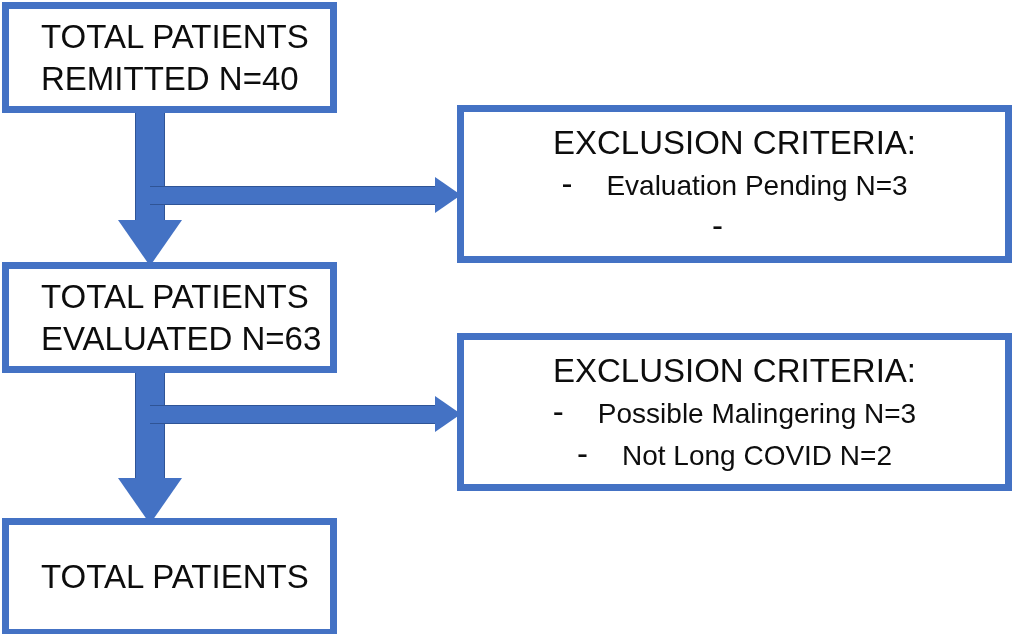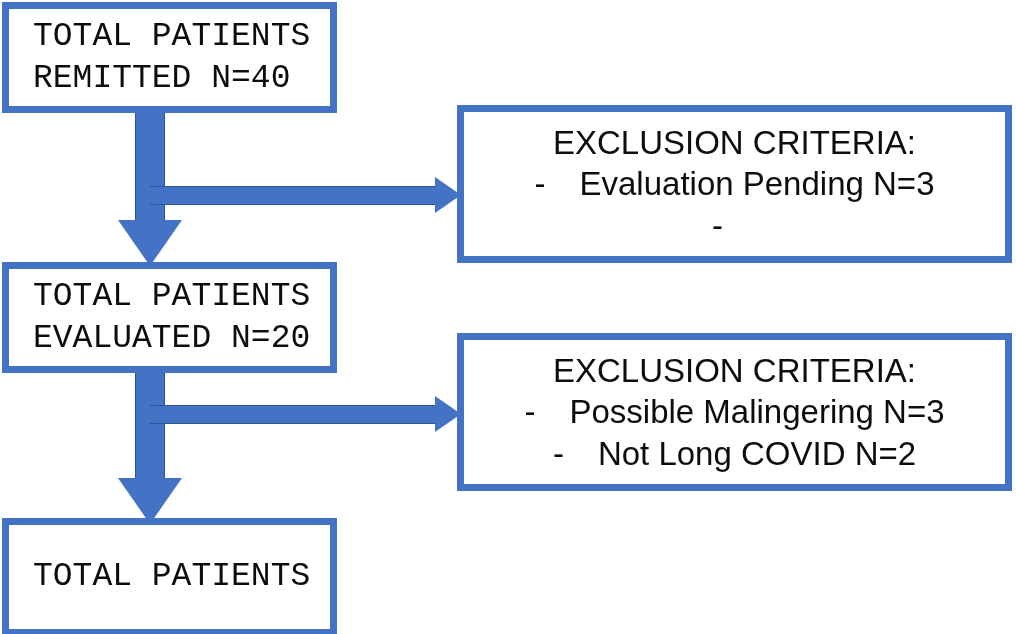--- a/index.html
+++ b/index.html
@@ -30,43 +30,42 @@
   .flow-box .line {
     font-size: 33px;
     line-height: 1.25;
     color: #0d0d0d;
     white-space: pre;
     font-weight: 400;
   }
   
   .stage-box .line {
     text-align: left;
-    padding-left: 24px;
-    font-family: Liberation Mono, monospace;
+    padding-left: 32px;
   }
   
   .excl-box .line.head {
     text-align: center;
   }
   .excl-box .line.item {
     display: flex;
     flex-direction: row;
     align-items: baseline;
     justify-content: center;
   }
   .excl-box .line.item .dash {
     font-size: 33px;
     color: #0d0d0d;
   }
   .excl-box .line.item .gap {
     display: inline-block;
     width: 34px;
   }
   .excl-box .line.item .txt {
-    font-size: 33px;
+    font-size: 28px;
     color: #0d0d0d;
   }
 
   
   .v-arrow {
     position: absolute;
     z-index: 1;
   }
   .v-arrow .shaft {
     position: absolute;
@@ -136,21 +135,21 @@
     <div class="head" style="left:285px;"></div>
   </div>
 
   <div class="flow-box stage-box" style="left:2px; top:2px; width:335px; height:111px;">
     <div class="line">TOTAL PATIENTS</div>
     <div class="line">REMITTED N=40</div>
   </div>
 
   <div class="flow-box stage-box" style="left:2px; top:262px; width:335px; height:111px;">
     <div class="line">TOTAL PATIENTS</div>
-    <div class="line">EVALUATED N=20</div>
+    <div class="line">EVALUATED N=63</div>
   </div>
 
   <div class="flow-box stage-box" style="left:2px; top:518px; width:335px; height:118px;">
     <div class="line">TOTAL PATIENTS</div>
   </div>
 
   <div class="flow-box excl-box" style="left:457px; top:105px; width:555px; height:158px;">
     <div class="line head">EXCLUSION CRITERIA:</div>
     <div class="line item">
       <span class="dash">-</span>

